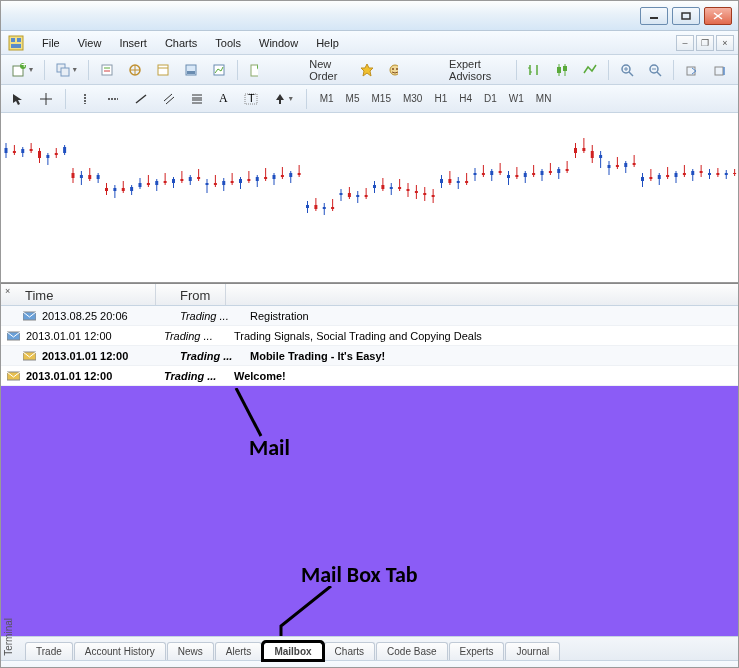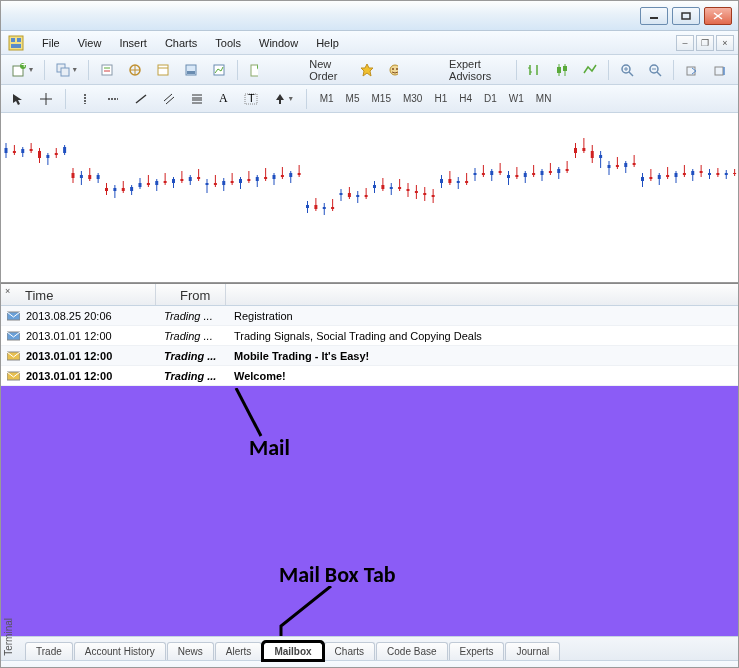--- a/index.html
+++ b/index.html
@@ -21,21 +21,21 @@
 .tf-btn { padding: 2px 4px; font-size: 10px; color: #444; cursor: pointer; border: 1px solid transparent; }
 .chart-area { height: 170px; background: #fff; position: relative; overflow: hidden; border-bottom: 1px solid #999; }
 .terminal { border-top: 1px solid #888; }
 .term-close { position: absolute; left: 4px; width: 10px; height: 10px; font-size: 9px; color: #555; cursor: pointer; }
 .mail-header { display: flex; background: linear-gradient(#fdfdfd,#ebeef2); border-bottom: 1px solid #c6d4e2; height: 22px; }
 .mail-col { padding: 4px 24px; border-right: 1px solid #d0d7e0; color: #333; font-size: 13px; }
 .col-time { width: 155px; padding-left: 24px; }
 .col-from { width: 70px; }
 .col-head { flex: 1; }
 .mail-row { display: flex; height: 20px; align-items: center; border-bottom: 1px solid #eef1f5; }
-.mail-row.alt { background: #f7f9fc; }
+.mail-row.alt { background: #f7f9fc; padding-left: 16px; }
 .mail-cell { padding: 0 8px; overflow: hidden; text-overflow: ellipsis; white-space: nowrap; }
 .cell-time { width: 155px; display: flex; align-items: center; gap: 6px; padding-left: 6px; }
 .cell-from { width: 70px; font-style: italic; }
 .cell-head { flex: 1; }
 .bold { font-weight: bold; }
 .mail-body-area { height: 250px; background: #8b5cf6; position: relative; }
 .annotation { position: absolute; font-family: Calibri, Arial; font-size: 22px; font-weight: bold; color: #000; }
 .tab-strip { height: 24px; background: linear-gradient(#f3f6fa,#e6ecf3); border-top: 1px solid #c6d4e2; display: flex; align-items: flex-end; padding-left: 24px; position: relative; }
 .vtab-label { position: absolute; left: 2px; bottom: 4px; writing-mode: vertical-rl; transform: rotate(180deg); font-size: 10px; color: #555; }
 .tab { padding: 3px 10px; margin-right: 1px; background: linear-gradient(#fdfdfd,#ebeff4); border: 1px solid #c0cad6; border-bottom: none; border-radius: 3px 3px 0 0; font-size: 10px; color: #444; cursor: pointer; }
@@ -521,21 +521,21 @@
         </div>
         <div class="mail-cell cell-from">Trading ...</div>
         <div class="mail-cell cell-head">Welcome!</div>
       </div>
     </div>
   <div class="mail-body-area">
     <svg width="40" height="60" style="position:absolute;left:225px;top:2px">
         <line x1="10" y1="0" x2="35" y2="48" stroke="#000" stroke-width="3"></line>
       </svg>
     <div class="annotation" style="left:248px;top:48px">Mail</div>
-    <div class="annotation" style="left:278px;top:175px">Mail Box Tab</div>
+    <div class="annotation" style="left:300px;top:175px">Mail Box Tab</div>
     <svg width="60" height="50" style="position:absolute;left:275px;top:200px">
         <path d="M55,0 L5,40 L5,50" stroke="#000" stroke-width="3" fill="none"></path>
       </svg>
   </div>
   <div class="tab-strip">
     <span class="vtab-label">Terminal</span>
     <div id="tabs-container" style="display:flex">
         <div class="tab">Trade</div>
         <div class="tab">Account History</div>
         <div class="tab">News</div>

